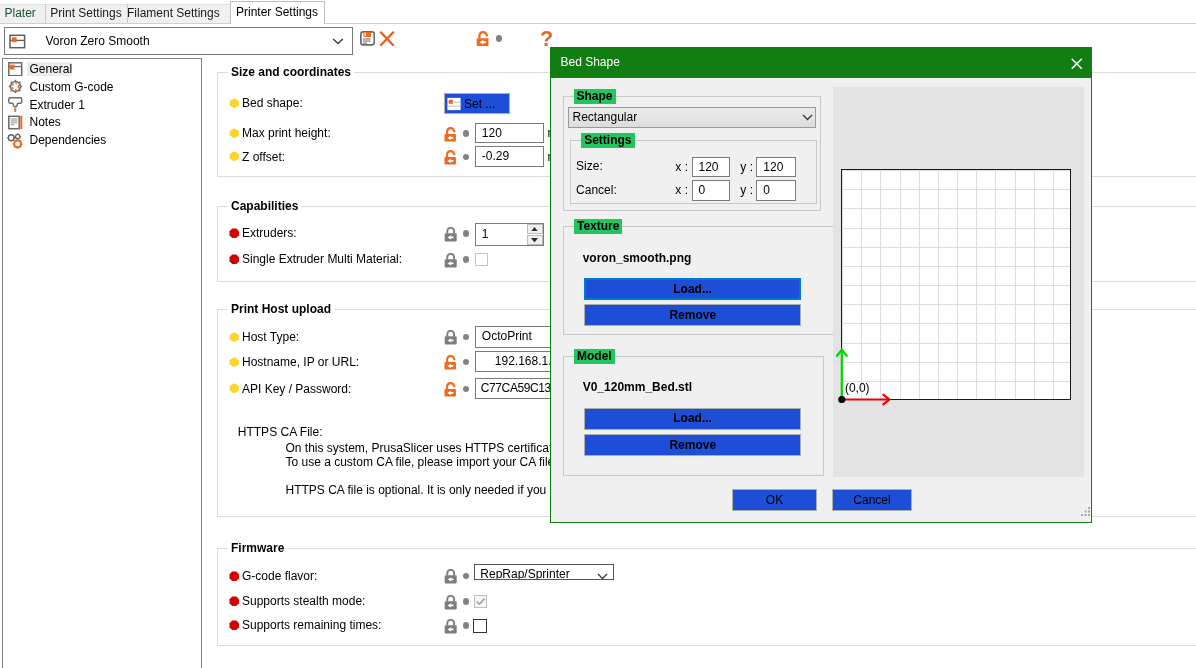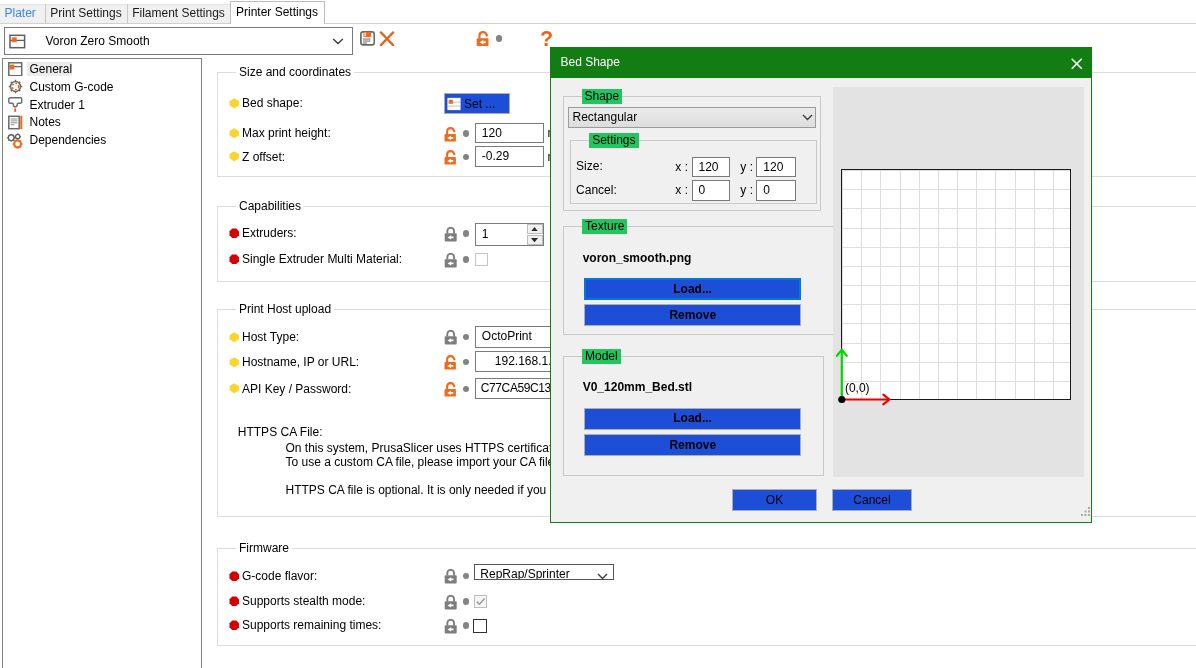--- a/index.html
+++ b/index.html
@@ -4,21 +4,21 @@
 <style>
 *{margin:0;padding:0;box-sizing:border-box}
 html,body{background:#fff}
 body{font-family:"Liberation Sans",sans-serif;font-size:12px;color:#000}
 #app{position:relative;width:1196px;height:668px;background:#fff;overflow:hidden}
 .a{position:absolute}
 .lbl{position:absolute;height:16px;line-height:16px;white-space:nowrap}
 .fld{position:absolute;background:#fff;border:1px solid #7a7a7a;white-space:nowrap;overflow:hidden;font-size:12px}
 .btn{position:absolute;background:#1d4ed8;border:1px solid #adadad;text-align:center;font-size:12px}
 .grp{position:absolute;border:1px solid #dcdcdc}
-.gt{position:absolute;top:-8px;left:18px;padding:0 3px;background:#fff;font-weight:normal;line-height:15px;height:15px;white-space:nowrap}
+.gt{position:absolute;top:-8px;left:10px;padding:0 3px;background:#fff;font-weight:bold;line-height:15px;height:15px;white-space:nowrap}
 .dgrp{border-color:#c9c9c9}
 .dgrp>.gt{background:#22c55e}
 .cb{position:absolute;width:13px;height:13px;background:#fff}
 .dot{position:absolute;width:6.4px;height:6.4px;border-radius:50%;background:#838383}
 </style>
 </head>
 <body>
 <div id="app">
 
 <svg width="0" height="0" style="position:absolute">
@@ -33,23 +33,23 @@
   <rect x="0.7" y="6.3" width="12" height="8.2" rx="0.9" fill="#7d7d7d"></rect>
   <path d="M3.5,10.4 L7.1,8.3 V9.5 H9.5 V11.3 H7.1 V12.5 Z" fill="#fff"></path>
 </symbol>
 </defs>
 </svg>
 
 <div class="a" style="left:0;top:3.5px;width:230px;height:19.2px;background:#f0f0f0;border-top:1px solid #e2e2e2"></div>
 <div class="a" style="left:0;top:22.6px;width:1196px;height:1px;background:#d0d0d0"></div>
 <div class="a" style="left:44.5px;top:4px;width:1px;height:18.6px;background:#c9c9c9"></div>
 <div class="a" style="left:126.5px;top:4px;width:1px;height:18.6px;background:#c9c9c9"></div>
-<div class="lbl" style="left:4.5px;top:5.4px;color:#3b82f6">Plater</div>
+<div class="lbl" style="left:4.5px;top:5.4px;color:#14532d">Plater</div>
 <div class="lbl" style="left:45px;top:5.4px;width:82px;text-align:center;color:#1a1a1a">Print Settings</div>
-<div class="lbl" style="left:127px;top:5.4px;width:103px;text-align:center;color:#1a1a1a">Filament Settings</div>
+<div class="lbl" style="left:127px;top:5.4px;width:103px;color:#1a1a1a">Filament Settings</div>
 <div class="a" style="left:229.5px;top:1px;width:95px;height:23px;background:#fff;border:1px solid #bdbdbd;border-bottom:none"></div>
 <div class="lbl" style="left:230px;top:3.8px;width:94px;text-align:center">Printer Settings</div>
 
 <div class="a" style="left:3.5px;top:26.5px;width:349px;height:28.5px;border:1px solid #7a7a7a;background:#fff"></div>
 <svg class="a" style="left:8.5px;top:32.5px" width="17" height="17" viewBox="0 0 17 17">
   <rect x="1" y="2.3" width="14.6" height="12.4" fill="#fff" stroke="#5f5f5f" stroke-width="1.5"></rect>
   <line x1="1" y1="7.4" x2="15.6" y2="7.4" stroke="#5f5f5f" stroke-width="1.3"></line>
   <rect x="2.8" y="4.3" width="4.9" height="4.9" fill="#ed6b21"></rect>
 </svg>
 <div class="lbl" style="left:45.5px;top:33px">Voron Zero Smooth</div>

